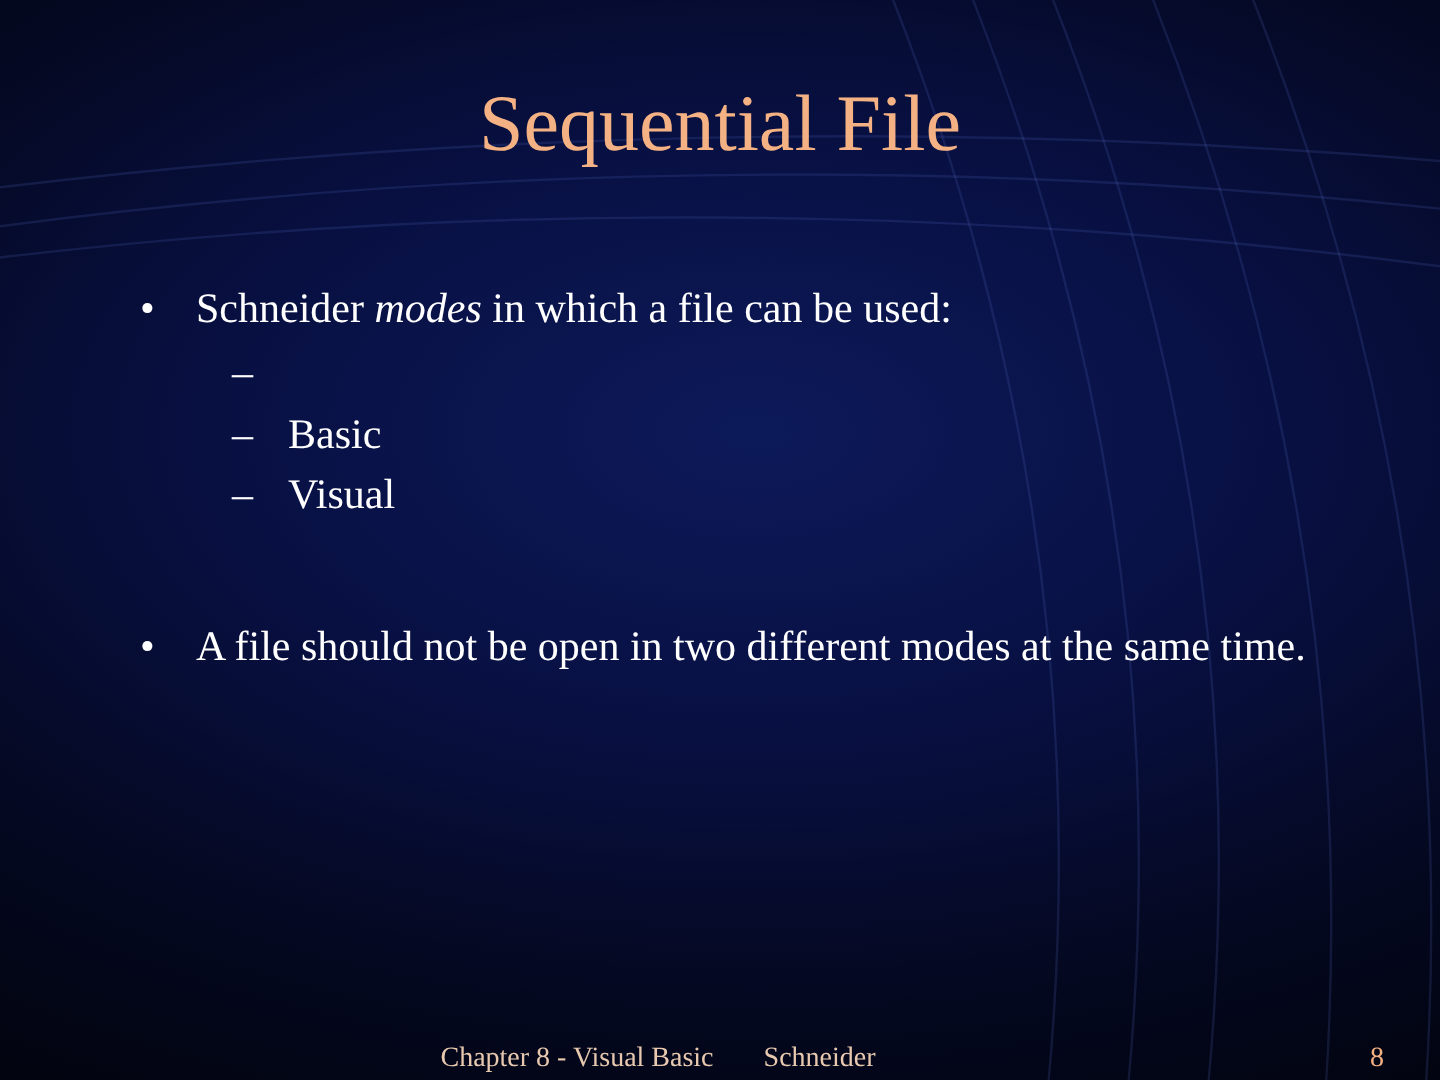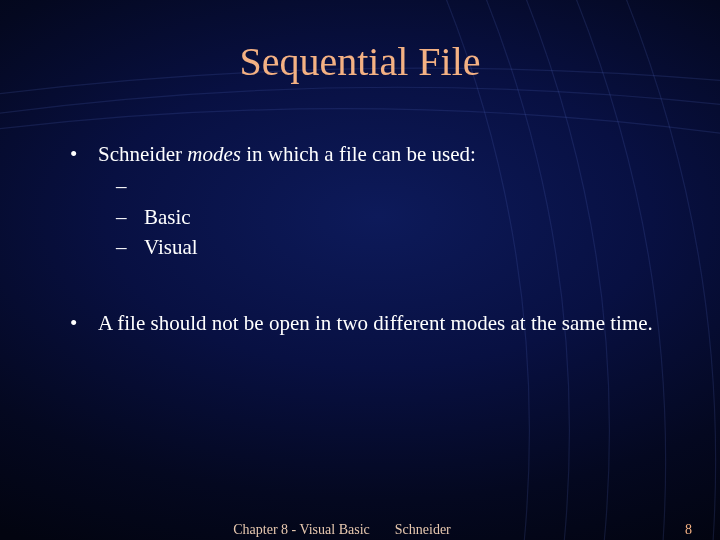--- a/index.html
+++ b/index.html
@@ -79,21 +79,21 @@
   .footer {
     position: absolute;
     bottom: 18px;
     left: 0;
     width: 720px;
     font-size: 14px;
     color: #e8c9b0;
   }
   .footer-center {
     position: absolute;
-    left: 16px;
+    left: 3px;
     width: 652px;
     text-align: center;
   }
   .footer-sep {
     display: inline-block;
     width: 18px;
   }
   .footer-right {
     position: absolute;
     right: 28px;

